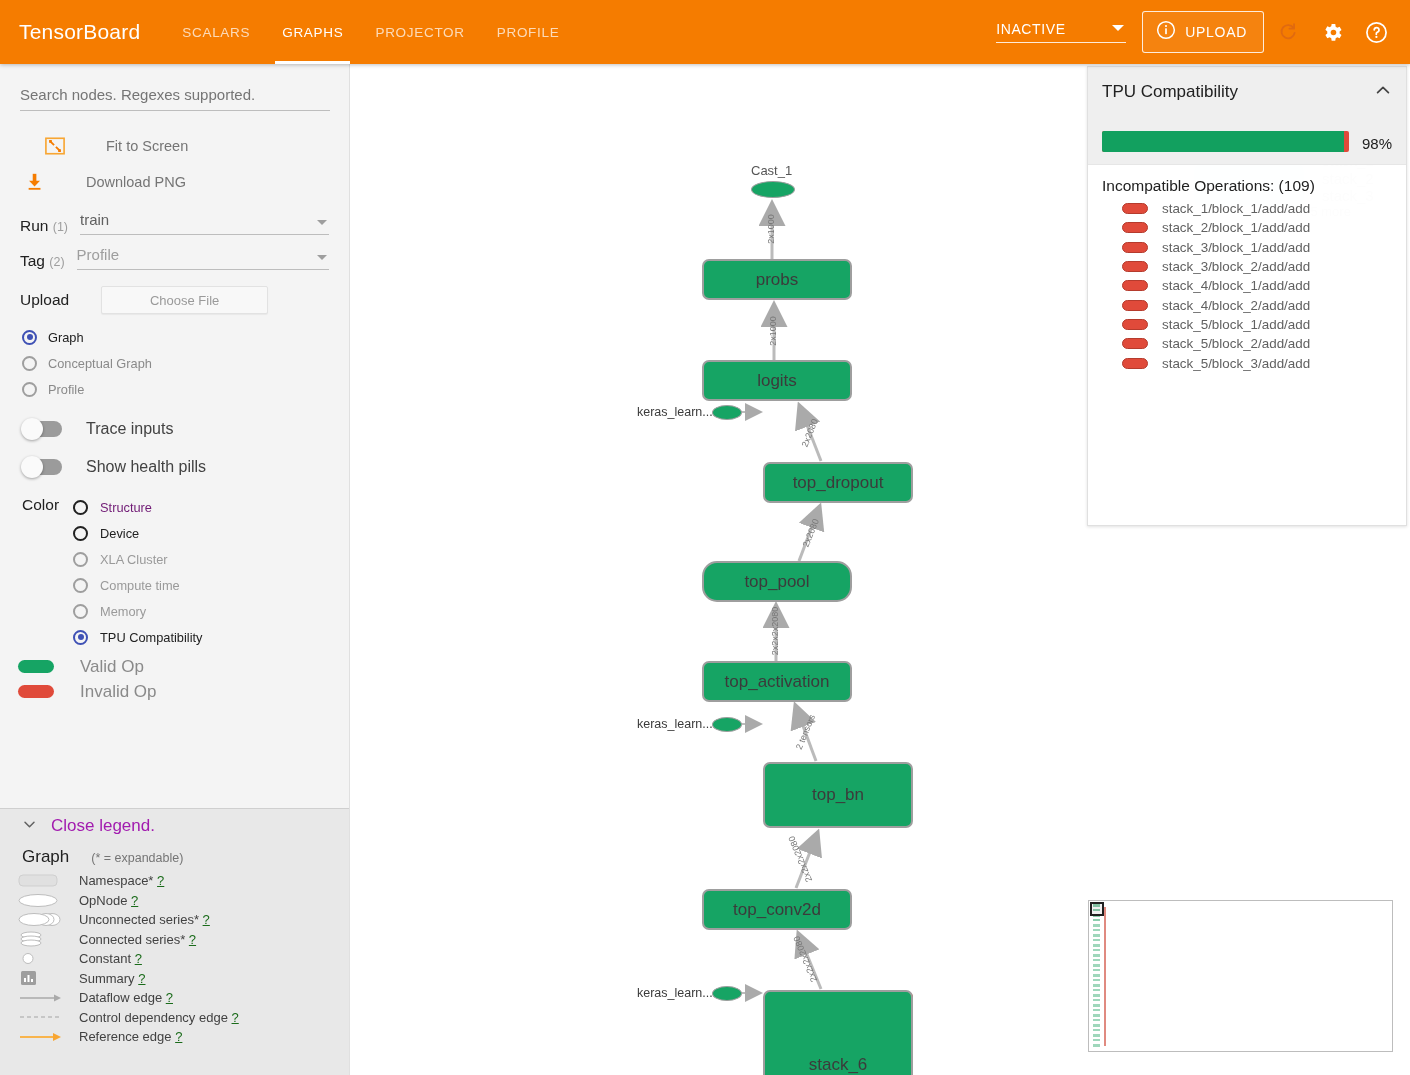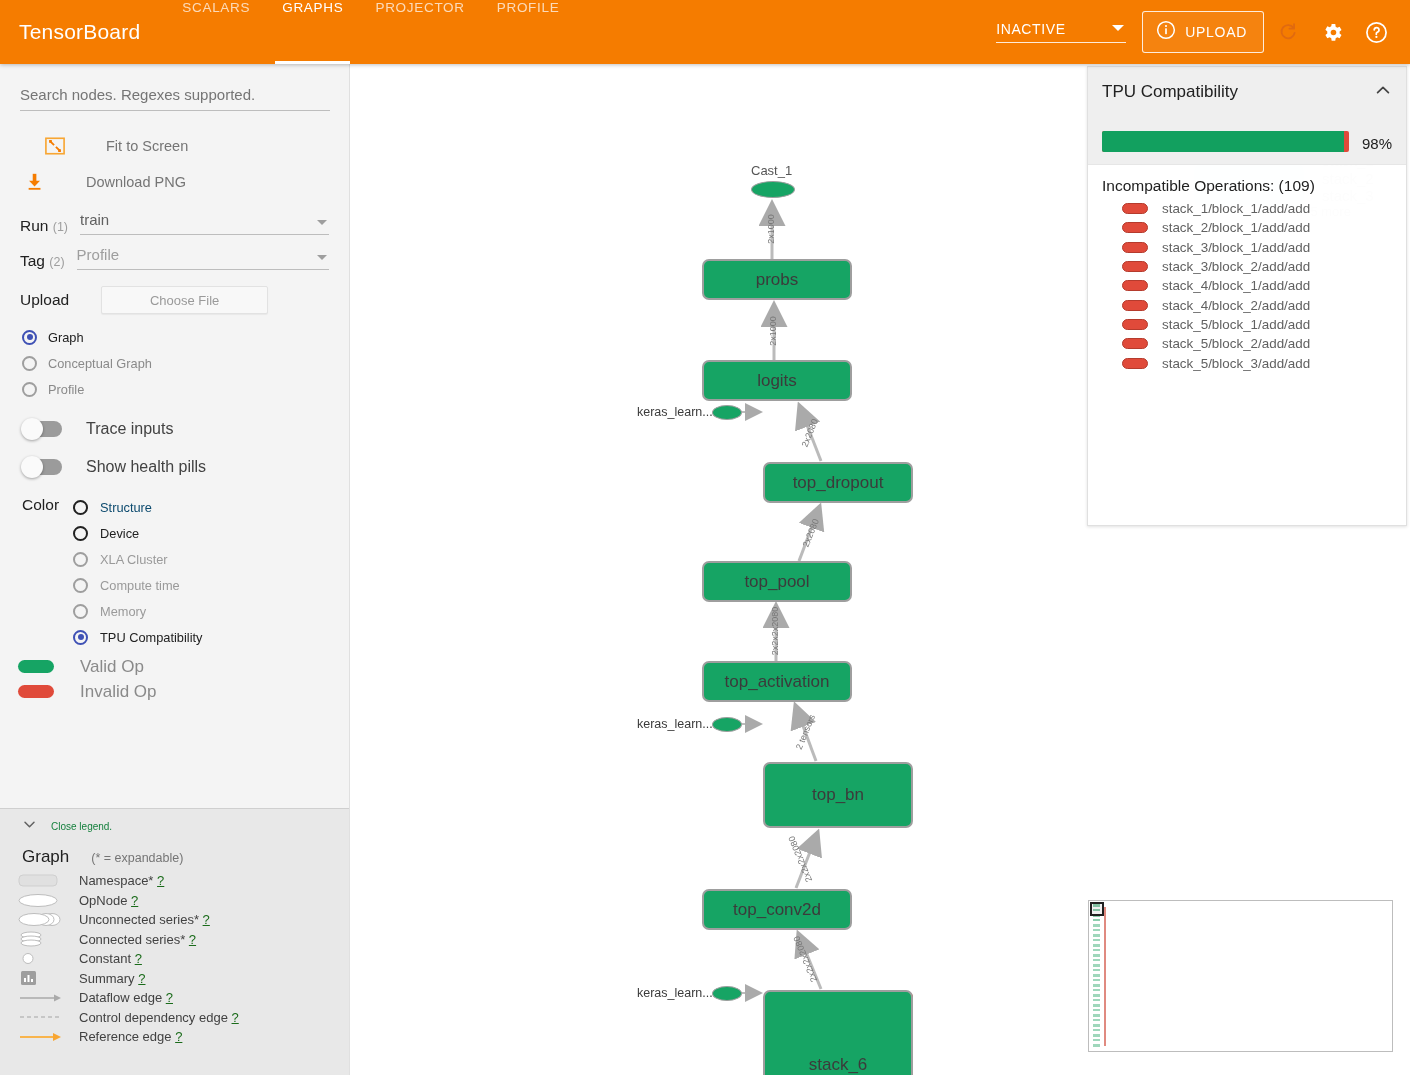--- a/index.html
+++ b/index.html
@@ -20,21 +20,21 @@
     box-shadow: 0 1px 4px rgba(0,0,0,.25);
     z-index: 20;
   }
   .brand {
     color: #fff; font-size: 21px; letter-spacing: .2px;
     margin-left: 19px; margin-right: 26px; font-weight: 400;
     white-space: nowrap;
   }
   .tabs { display: flex; align-items: stretch; height: 64px; }
   .tab {
-    position: relative; display: flex; 
+    position: relative; display: flex; align-items: center;
     padding: 0 16px; color: rgba(255,255,255,.72);
     font-size: 13.5px; letter-spacing: .7px; cursor: pointer;
     white-space: nowrap;
   }
   .tab.active { color: #ffffff; }
   .tab.active::after {
     content: ""; position: absolute; left: 9px; right: 9px; bottom: 0;
     height: 3px; background: #fff;
   }
   .topright {
@@ -156,21 +156,21 @@
   .pill.green { background: #16a464; }
   .pill.red { background: #e04a3a; }
   .legendpill .pl { margin-left: 26px; font-size: 17px; color: #8a8a8a; }
 
   
   .legendpanel {
     position: absolute; left: 0; bottom: 0; width: 350px; height: 267px;
     background: #e8e8e8; border-top: 1px solid #cfcfcf; box-sizing: border-box;
   }
   .legend-close { display:flex; align-items:center; height: 34px; padding-left: 22px; cursor: pointer; }
-  .legend-close .ctxt { font-size: 10px; color: #15803d; margin-left: 14px; }
+  .legend-close .ctxt { font-size: 17px; color: #a21caf; margin-left: 14px; }
   .legend-head { display:flex; align-items: baseline; padding: 4px 0 4px 22px; }
   .legend-head .gh { font-size: 17px; color: #212121; }
   .legend-head .gx { font-size: 12.5px; color: #757575; margin-left: 22px; }
   .legrow { display:flex; align-items:center; height: 19.5px; padding-left: 18px; }
   .legrow .sym { width: 54px; display:flex; align-items:center; }
   .legrow .lt { font-size: 13px; color: #424242; margin-left: 7px; white-space: nowrap; }
   .legrow .lt a { color: #1a6b1a; text-decoration: underline; }
 
   
   .canvas {
@@ -384,21 +384,21 @@
     <div class="toggle-row">
       <span class="toggle"></span>
       <span class="tl">Show health pills</span>
     </div>
 
     <div class="colorblock">
       <div class="clabel">Color</div>
       <div class="copts">
         <div class="copt">
           <span class="radio dark"></span>
-          <span class="rl2" style="color:#0c4a6e;">Structure</span>
+          <span class="rl2" style="color:#701a75;">Structure</span>
         </div>
         <div class="copt">
           <span class="radio dark"></span>
           <span class="rl2" style="color:#212121;">Device</span>
         </div>
         <div class="copt">
           <span class="radio"></span>
           <span class="rl2" style="color:#9a9a9a;">XLA Cluster</span>
         </div>
         <div class="copt">
@@ -566,21 +566,21 @@
 
     <div class="gnode" style="left:351px; top:195px; width:150px; height:41px;">
       <span class="nlabel">probs</span>
     </div>
     <div class="gnode" style="left:351px; top:296px; width:150px; height:41px;">
       <span class="nlabel">logits</span>
     </div>
     <div class="gnode" style="left:412px; top:398px; width:150px; height:41px;">
       <span class="nlabel">top_dropout</span>
     </div>
-    <div class="gnode" style="left:351px; top:497px; width:150px; height:41px;">
+    <div class="gnode" style="left:351px; top:497px; width:150px; height:41px;border-radius:15px;">
       <span class="nlabel">top_pool</span>
     </div>
     <div class="gnode" style="left:351px; top:597px; width:150px; height:41px;">
       <span class="nlabel">top_activation</span>
     </div>
     <div class="gnode" style="left:412px; top:698px; width:150px; height:66px;">
       <span class="nlabel">top_bn</span>
     </div>
     <div class="gnode" style="left:351px; top:825px; width:150px; height:41px;">
       <span class="nlabel">top_conv2d</span>

